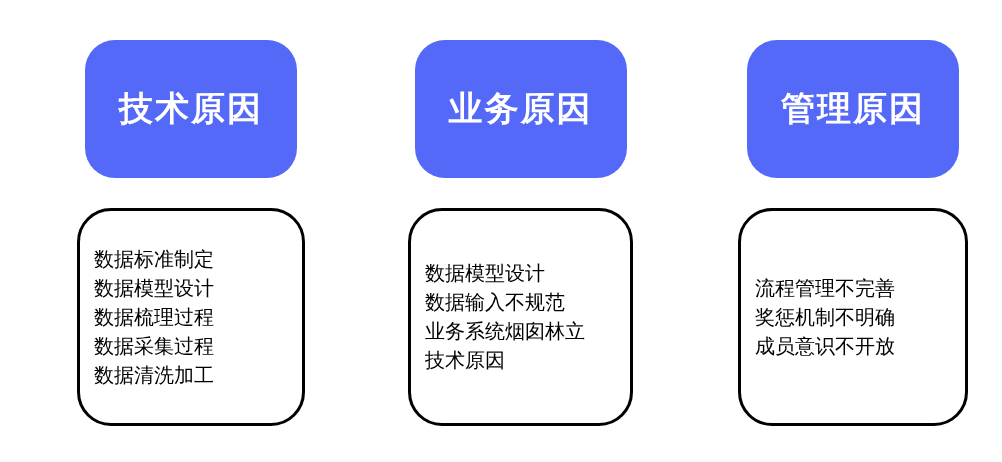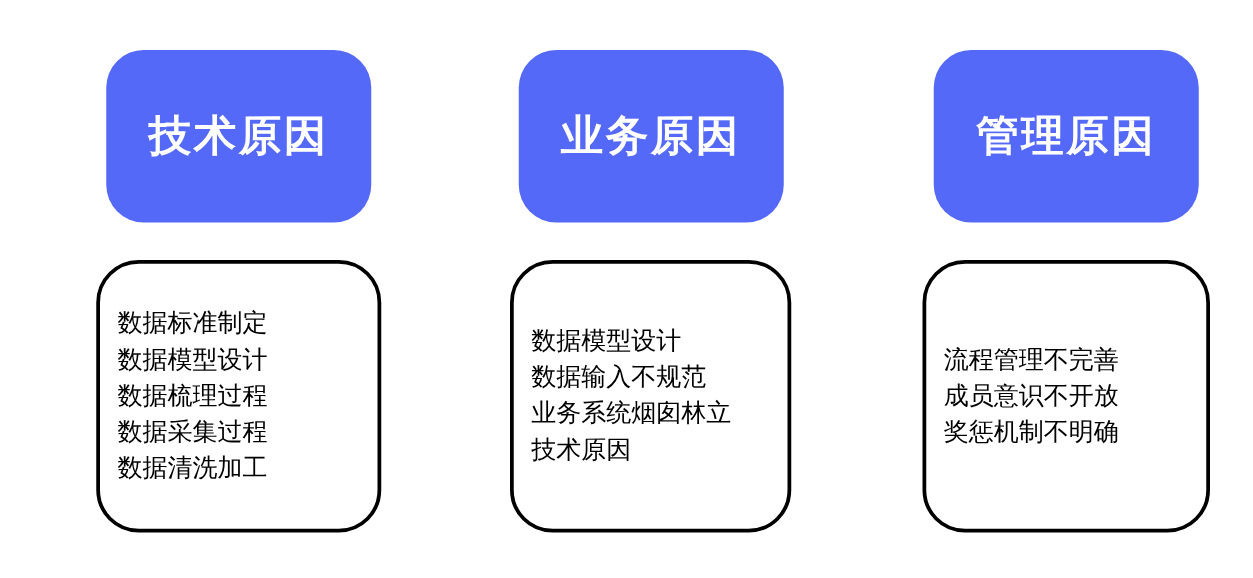--- a/index.html
+++ b/index.html
@@ -91,18 +91,18 @@
       <div class="list-item">技术原因</div>
     </div>
   </div>
 
   <div class="column col-2">
     <div class="header-box">
       <span class="header-title">管理原因</span>
     </div>
     <div class="list-box">
       <div class="list-item">流程管理不完善</div>
+      <div class="list-item">奖惩机制不明确</div>
       <div class="list-item">成员意识不开放</div>
-      <div class="list-item">奖惩机制不明确</div>
     </div>
   </div>
 
 </div>
 
 </body></html>

